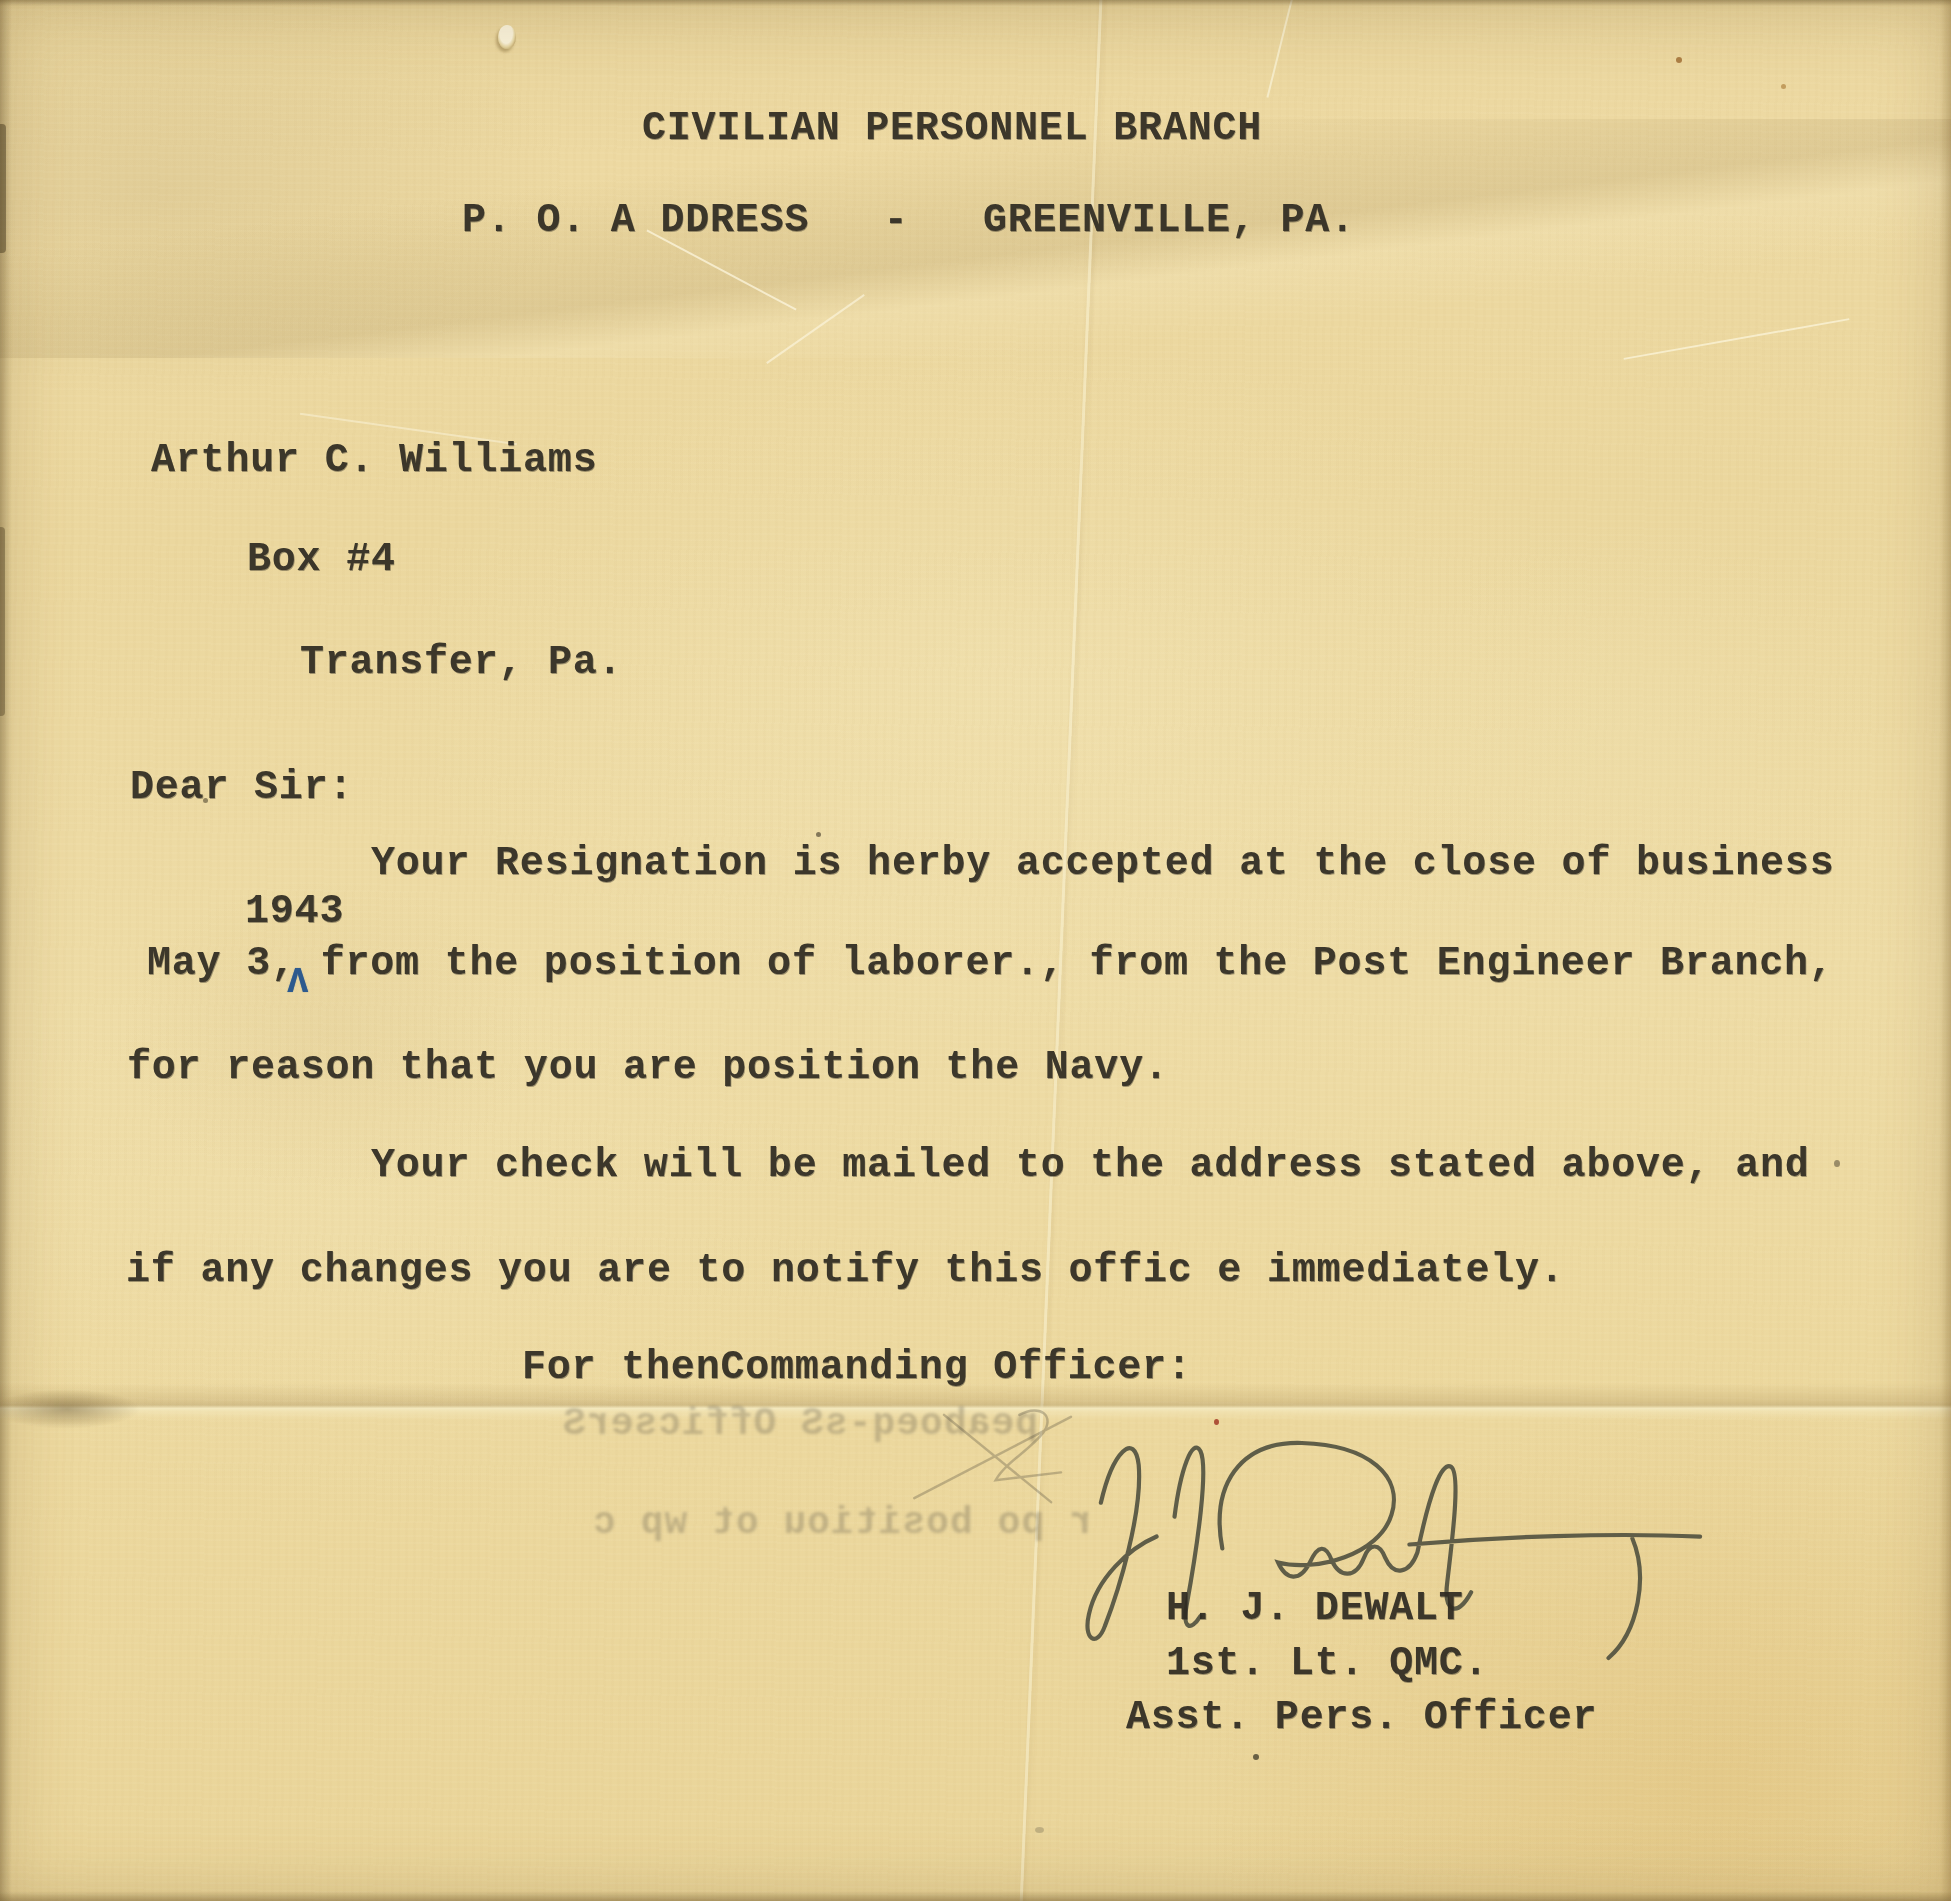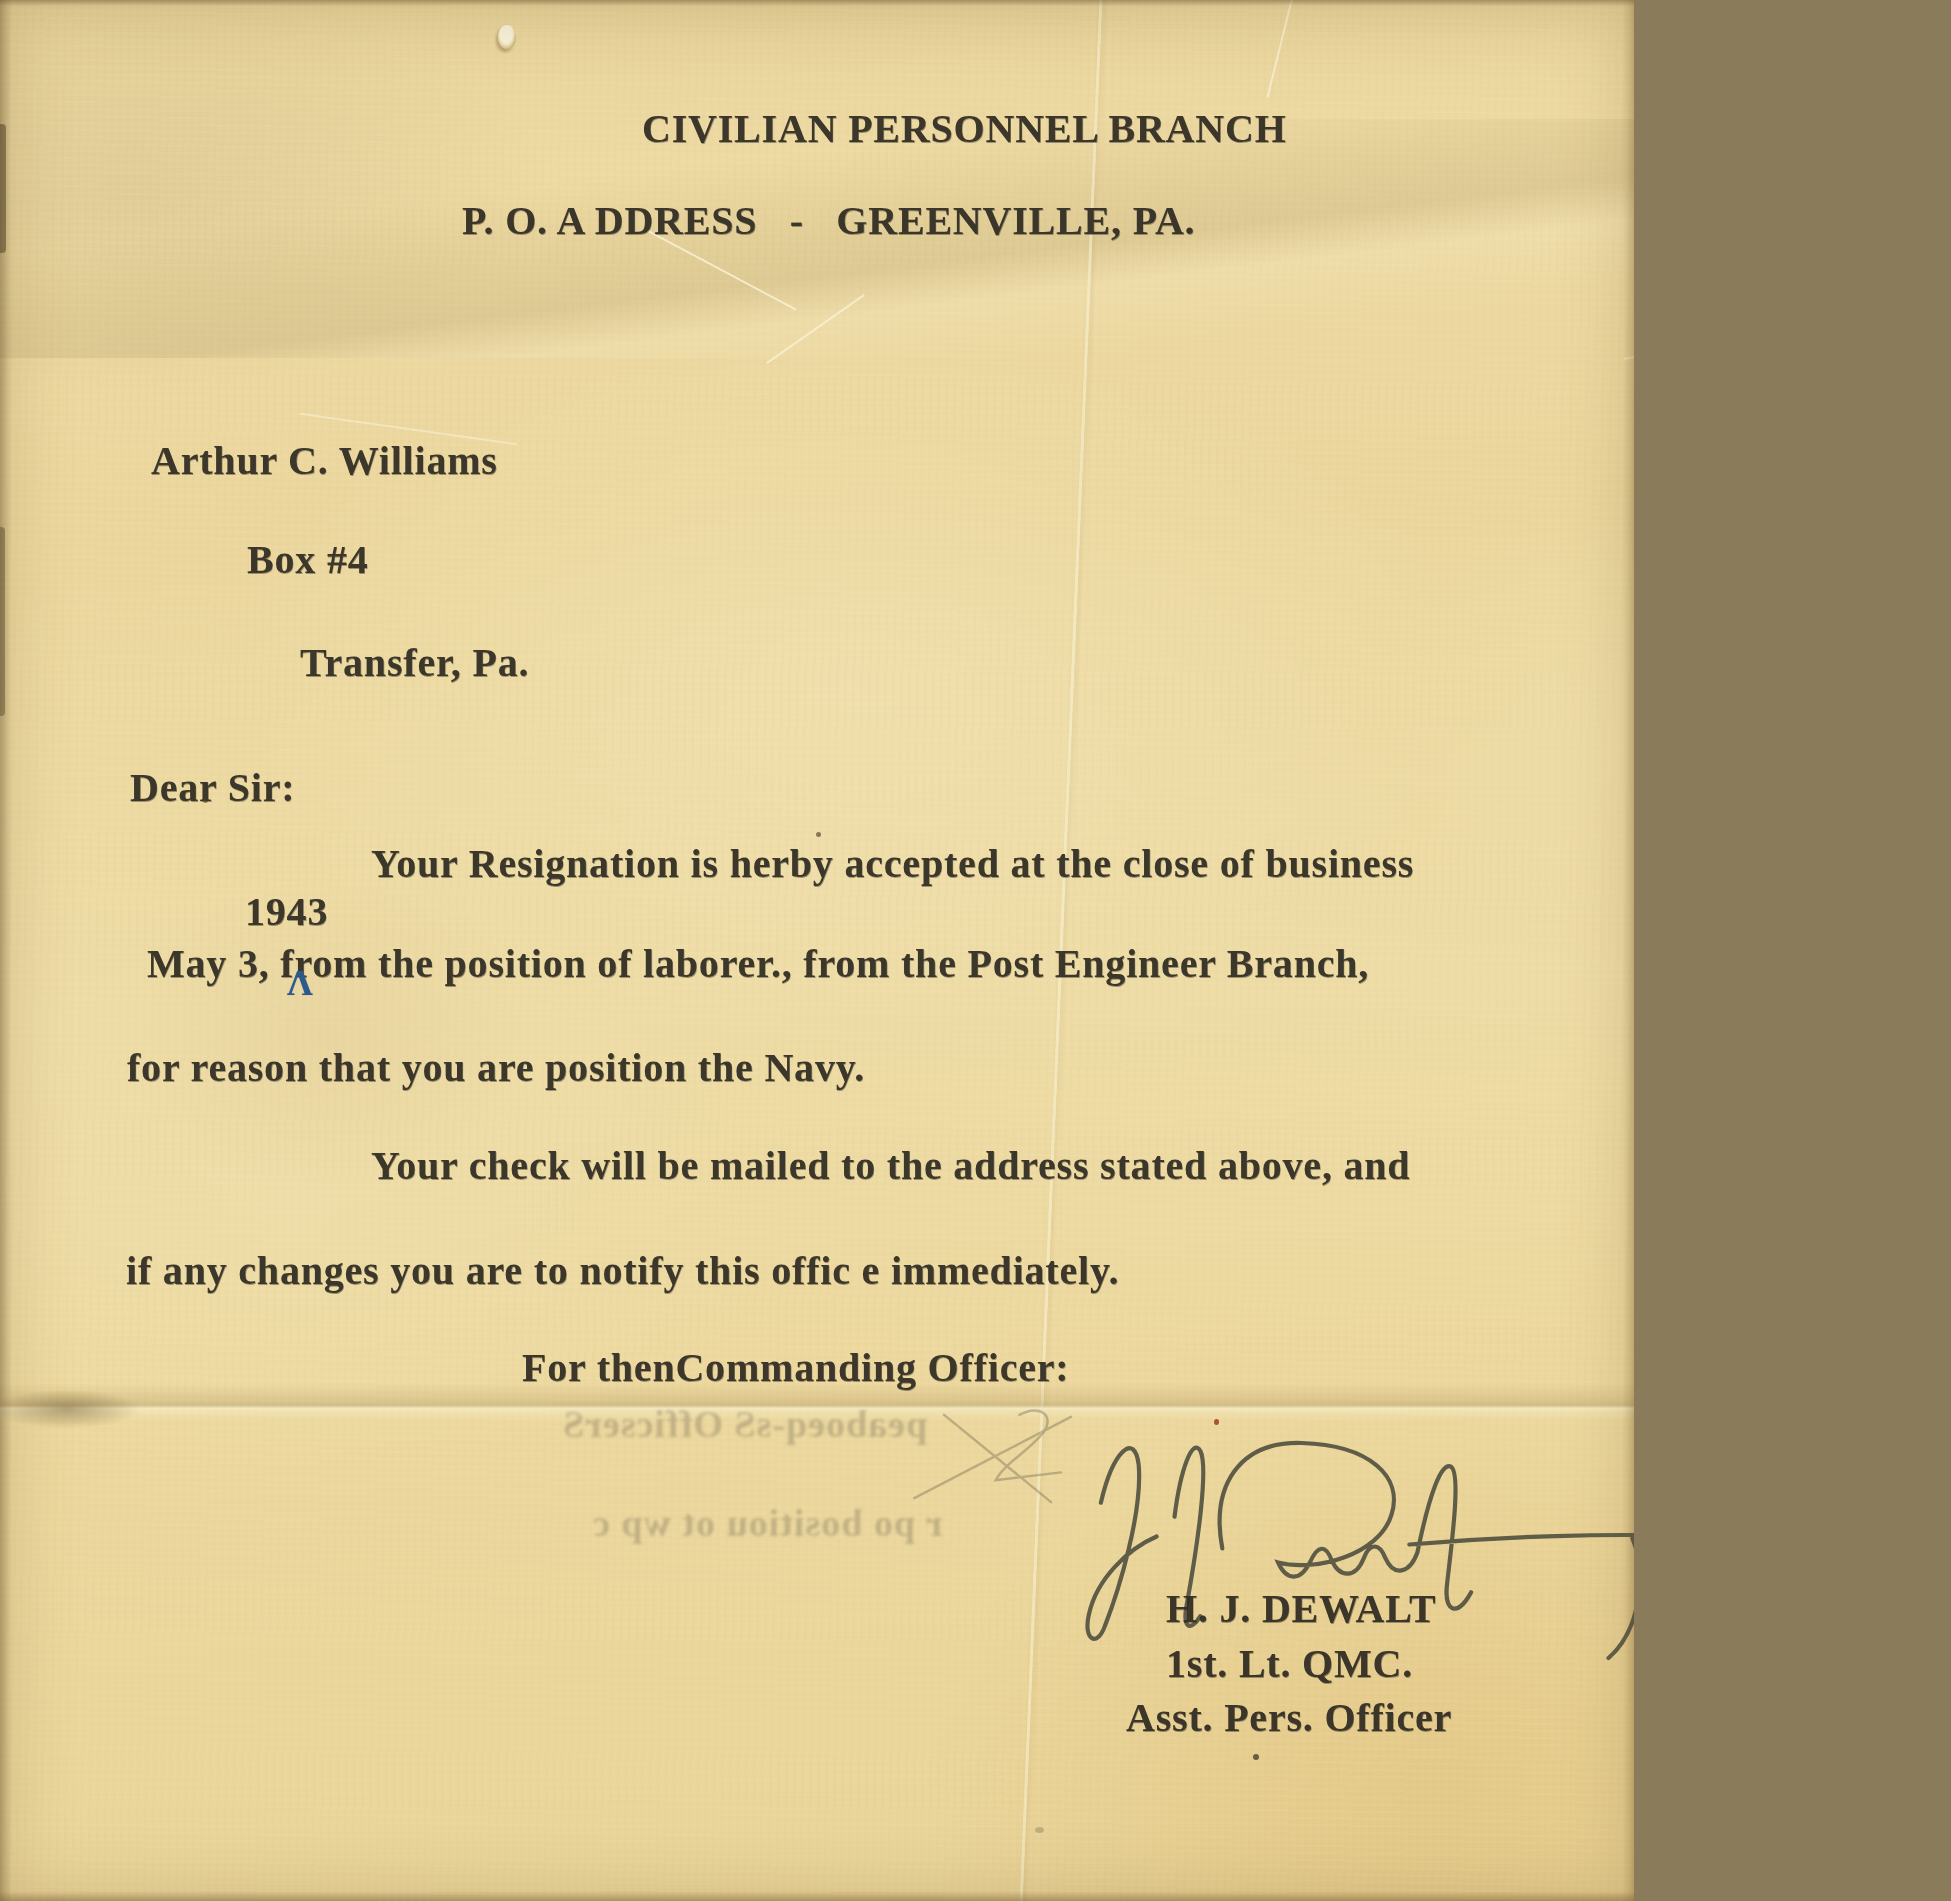--- a/index.html
+++ b/index.html
@@ -1,17 +1,17 @@
 <!DOCTYPE html>
 <html><head>
 <meta charset="utf-8">
 <style>
   html,body{margin:0;padding:0;background:#8a7c5a;}
-  .page{position:relative;width:1634px;height:1901px;overflow:hidden;
-        font-family:Liberation Serif, serif;
+  .page{position:relative;width:1951px;height:1901px;overflow:hidden;
+        font-family:Liberation Mono, monospace;
         background:
           radial-gradient(ellipse 896px 498px at 52% 36%, rgba(248,238,198,0.30), transparent 70%),
           radial-gradient(ellipse 697px 418px at 18% 64%, rgba(244,232,190,0.22), transparent 70%),
           radial-gradient(ellipse 796px 597px at 88% 94%, rgba(196,138,44,0.16), transparent 65%),
           radial-gradient(ellipse 597px 299px at 8% 10%, rgba(150,130,85,0.14), transparent 70%),
           linear-gradient(178deg,#e6d29a 0%,#edd9a2 9%,#ebd79e 28%,#eedca6 52%,#ecd89e 74%,#e9d499 100%);}
   .tex{position:absolute;inset:0;background:
           repeating-linear-gradient(91deg, rgba(205,175,115,0.05) 0 3px, transparent 3px 8px),
           repeating-linear-gradient(1deg, rgba(255,249,222,0.05) 0 2px, transparent 2px 7px);}
   .vig{position:absolute;inset:0;box-shadow:inset 0 0 70px rgba(125,98,46,0.28), inset 0 0 10px rgba(95,72,30,0.18);}

